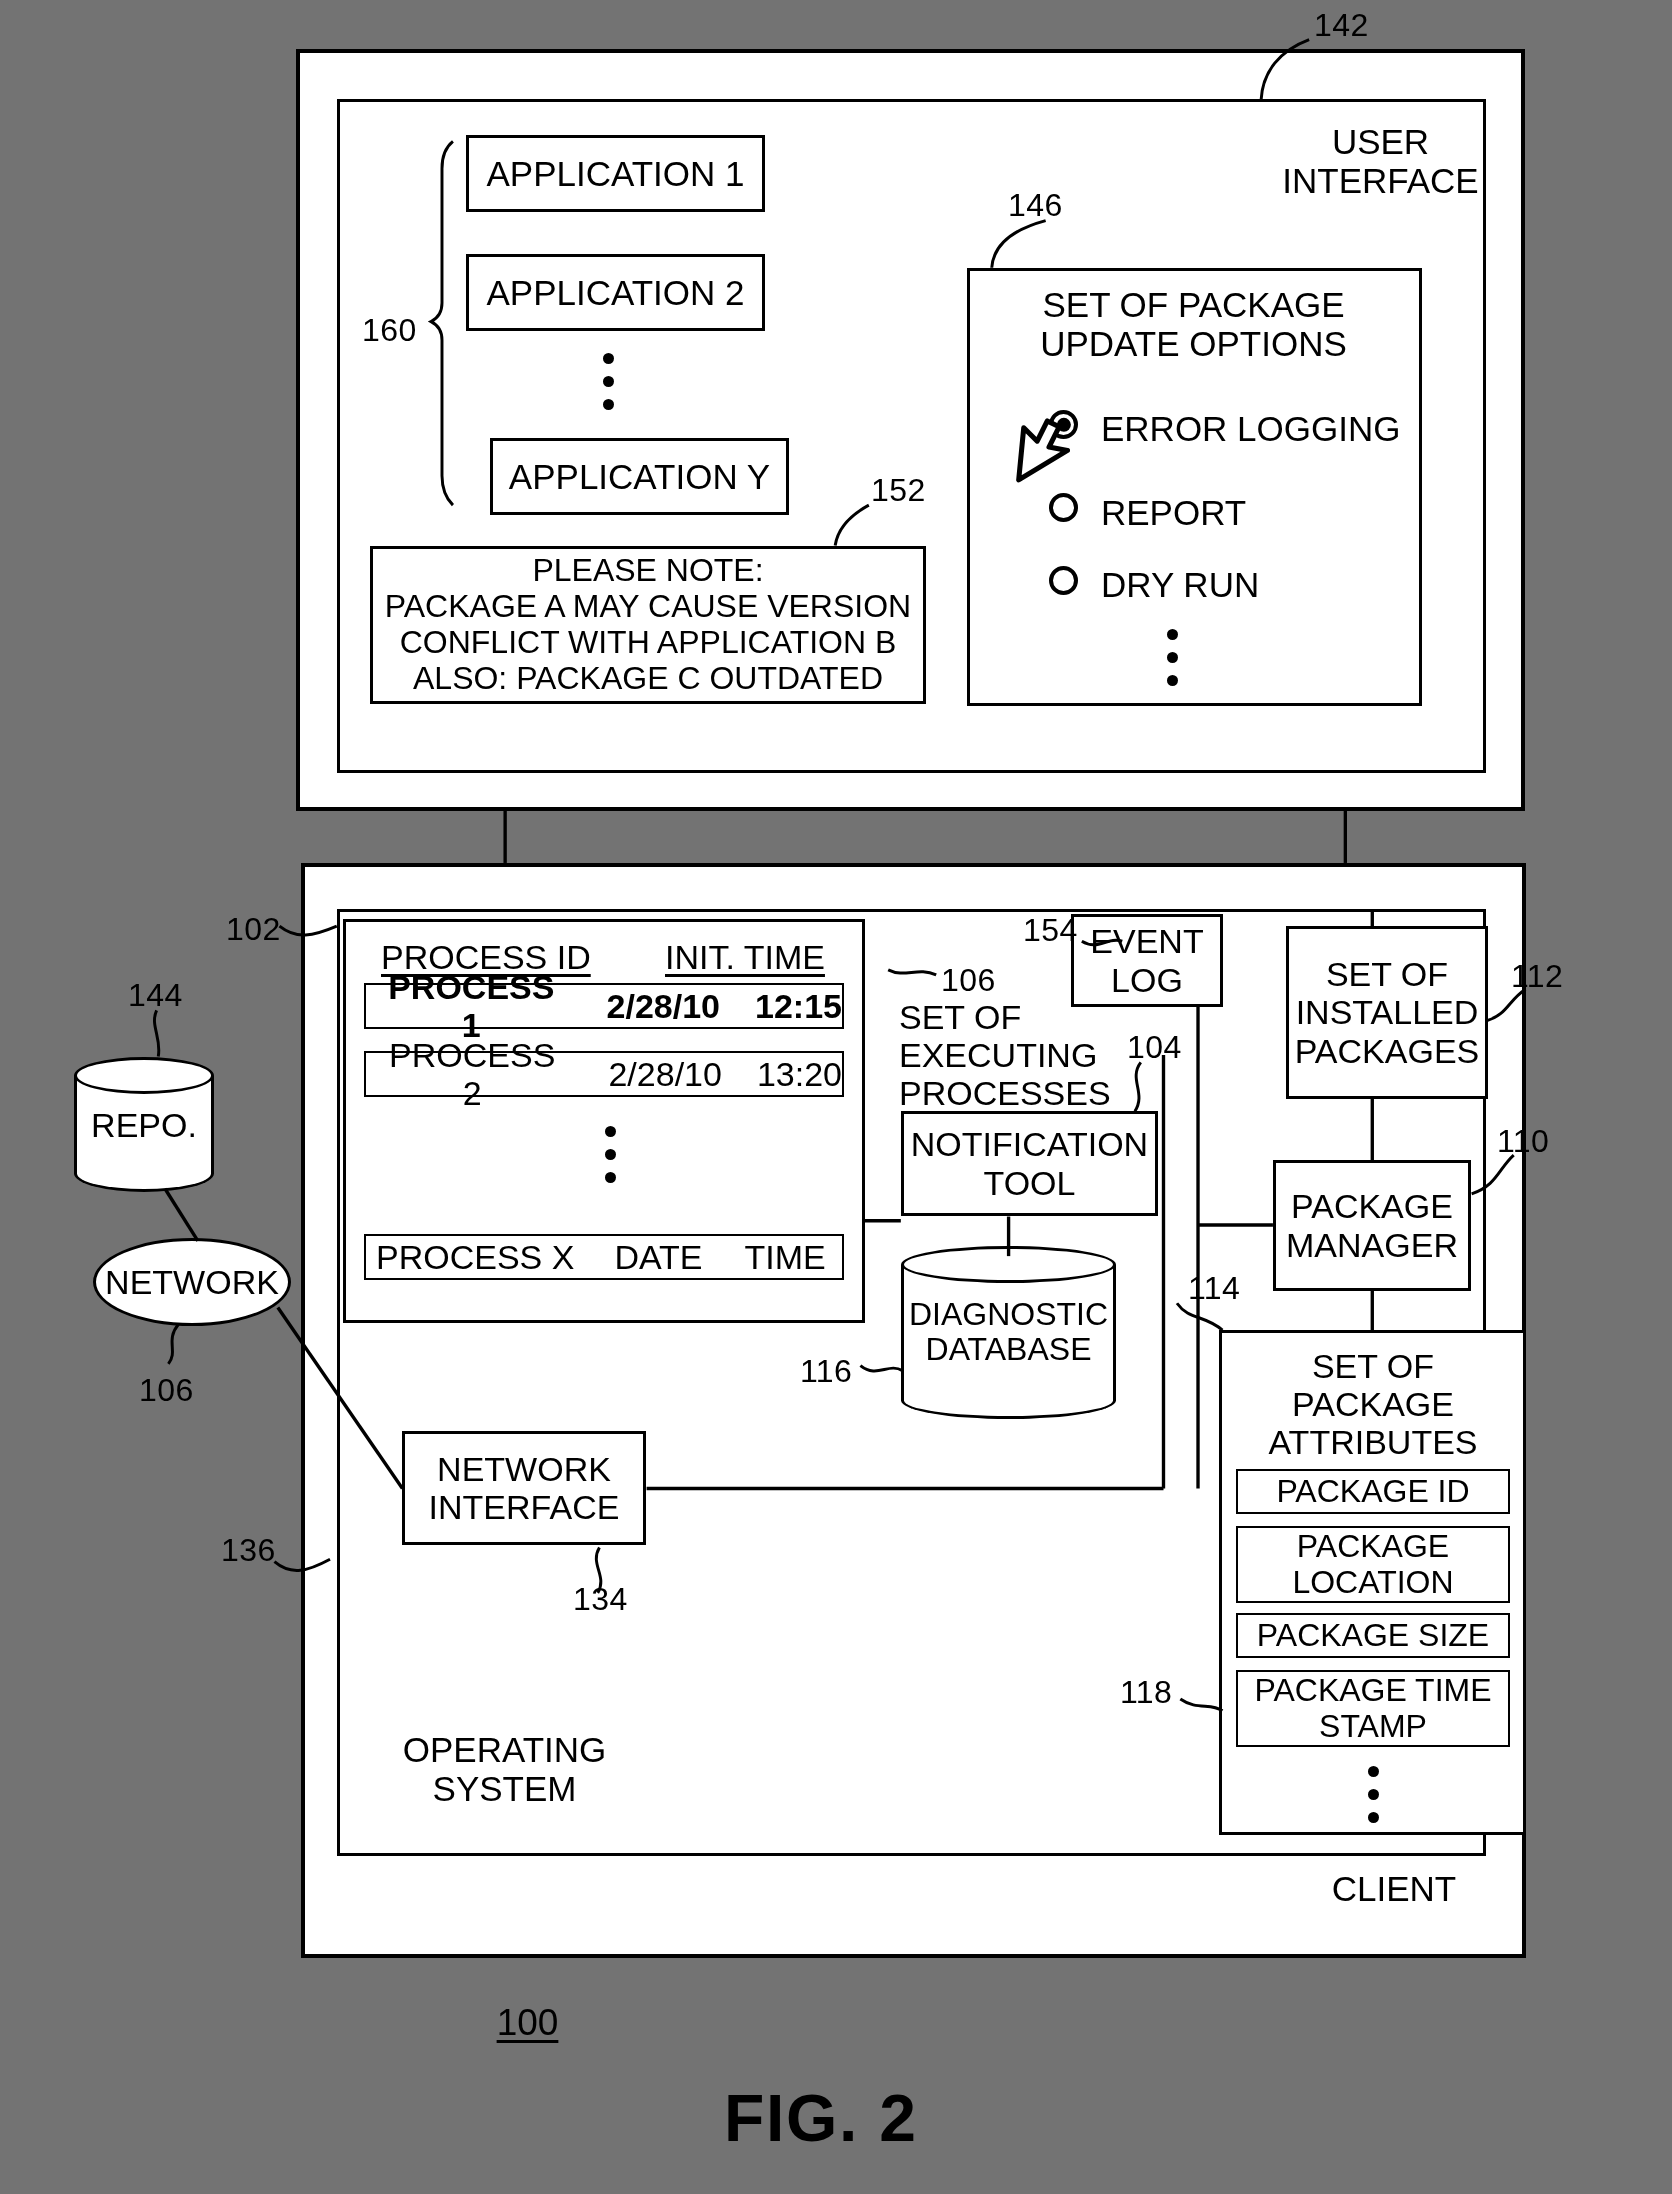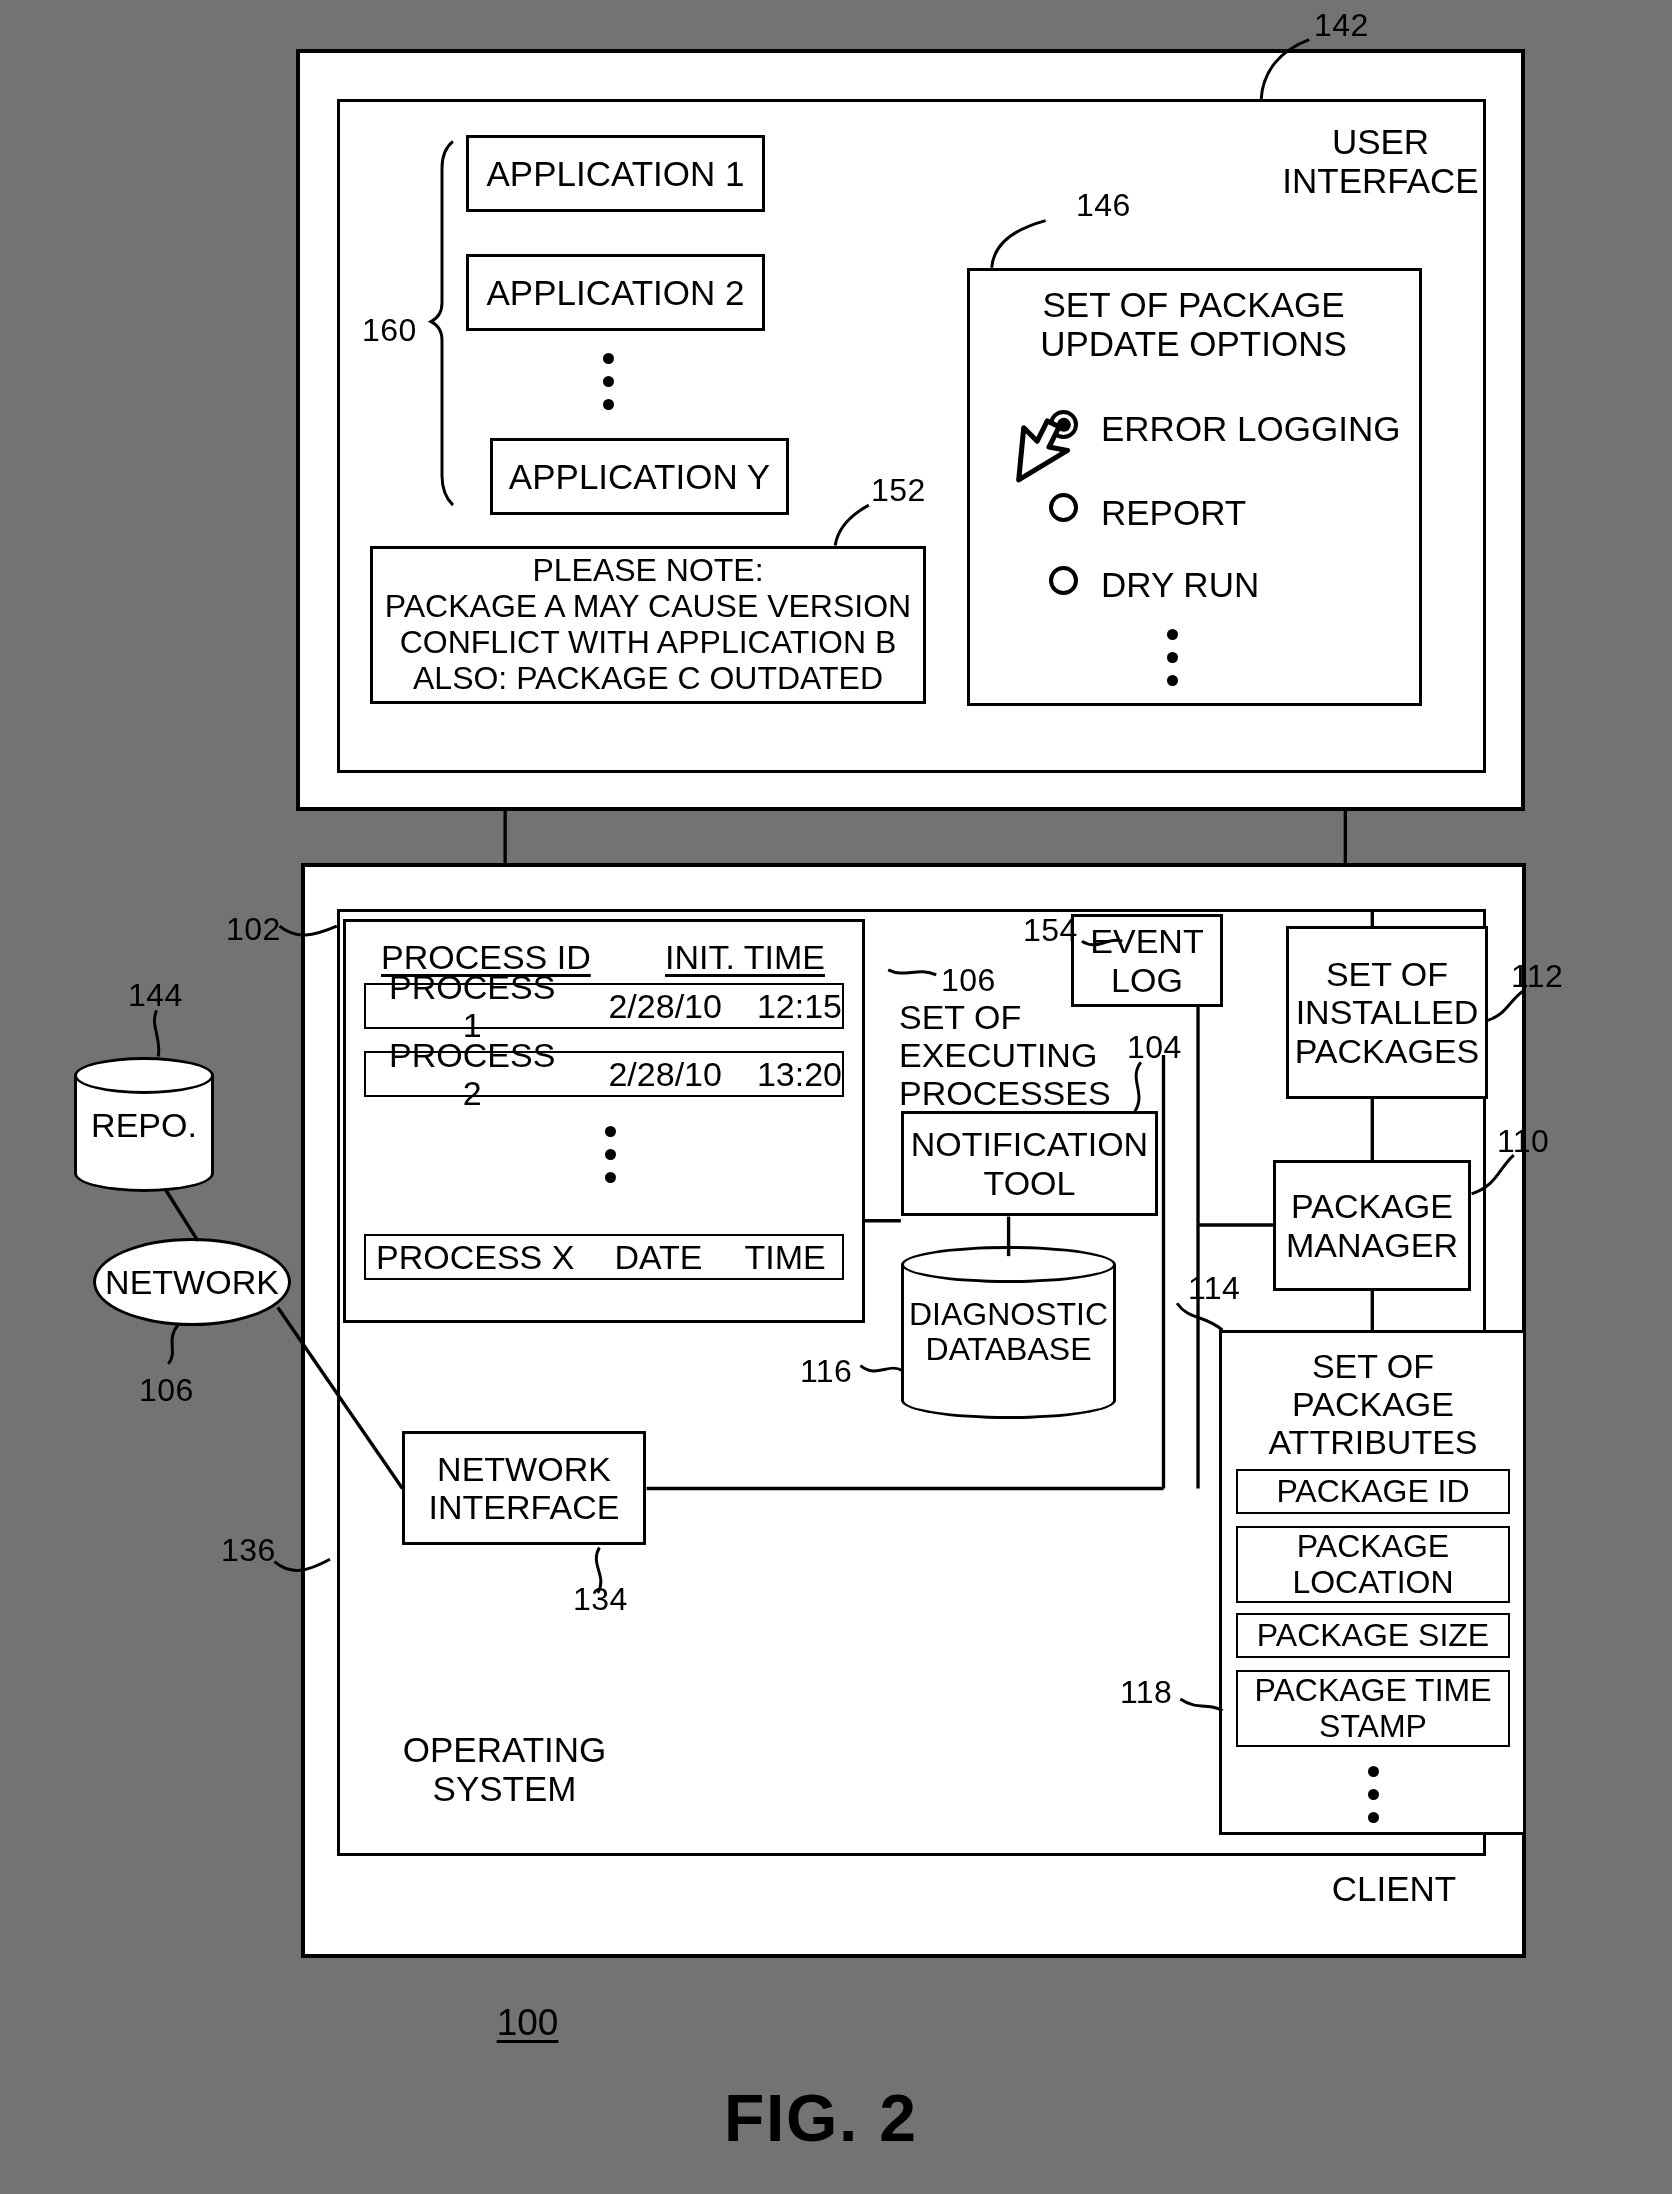--- a/index.html
+++ b/index.html
@@ -178,21 +178,21 @@
 
   <div class="box" style="left:370px; top:546px; width:556px; height:158px; flex-direction:column; justify-content:center;">
     <span class="fs38">PLEASE NOTE:</span>
     <span class="fs38">PACKAGE A MAY CAUSE VERSION</span>
     <span class="fs38">CONFLICT WITH APPLICATION B</span>
     <span class="fs38">ALSO: PACKAGE C OUTDATED</span>
   </div>
   <div class="ref" style="left:871px; top:472px;">152</div>
 
   <div class="box" style="left:967px; top:268px; width:455px; height:438px; display:block;"></div>
-  <div class="ref" style="left:1076px; top:187px;">146</div>
+  <div class="ref" style="left:1008px; top:187px;">146</div>
 
   <div class="label fs42" style="left: 983px; top: 285px; width: 421px; white-space: pre;">SET OF PACKAGE
 UPDATE OPTIONS</div>
 
   <div class="radio selected" style="left:1049px; top:410px;"></div>
   <div class="label fs42" style="left:1101px; top:409px; text-align:left;">ERROR LOGGING</div>
 
   <div class="radio" style="left:1049px; top:493px;"></div>
   <div class="label fs42" style="left:1101px; top:493px; text-align:left;">REPORT</div>
 
@@ -212,21 +212,21 @@
   <div class="label fs42" style="left: 370px; top: 1730px; width: 269px; white-space: pre;">OPERATING
 SYSTEM</div>
   <div class="ref" style="left:226px; top:911px;">102</div>
   <div class="ref" style="left:221px; top:1532px;">136</div>
 
   <div class="box" style="left:343px; top:919px; width:522px; height:404px; display:block;"></div>
 
   <div class="label fs40 underline-text" style="left:381px; top:938px;">PROCESS ID</div>
   <div class="label fs40 underline-text" style="left:665px; top:938px;">INIT. TIME</div>
 
-  <div class="box thin" style="left:364px; top:983px; width:480px; height:46px; justify-content:flex-start; padding-left:10px;">
+  <div class="box thin" style="left:364px; top:983px; width:480px; height:46px; justify-content:flex-start; padding-left:10px;font-weight:bold;">
     <span class="fs40">PROCESS 1</span>
     <span class="fs40" style="margin-left:40px;">2/28/10</span>
     <span class="fs40" style="margin-left:35px;">12:15</span>
   </div>
   <div class="box thin" style="left:364px; top:1051px; width:480px; height:46px; justify-content:flex-start; padding-left:10px;">
     <span class="fs40">PROCESS 2</span>
     <span class="fs40" style="margin-left:40px;">2/28/10</span>
     <span class="fs40" style="margin-left:35px;">13:20</span>
   </div>
   <div class="vdots" style="left:602px; top:1120px; width:17px; height:69px;">

